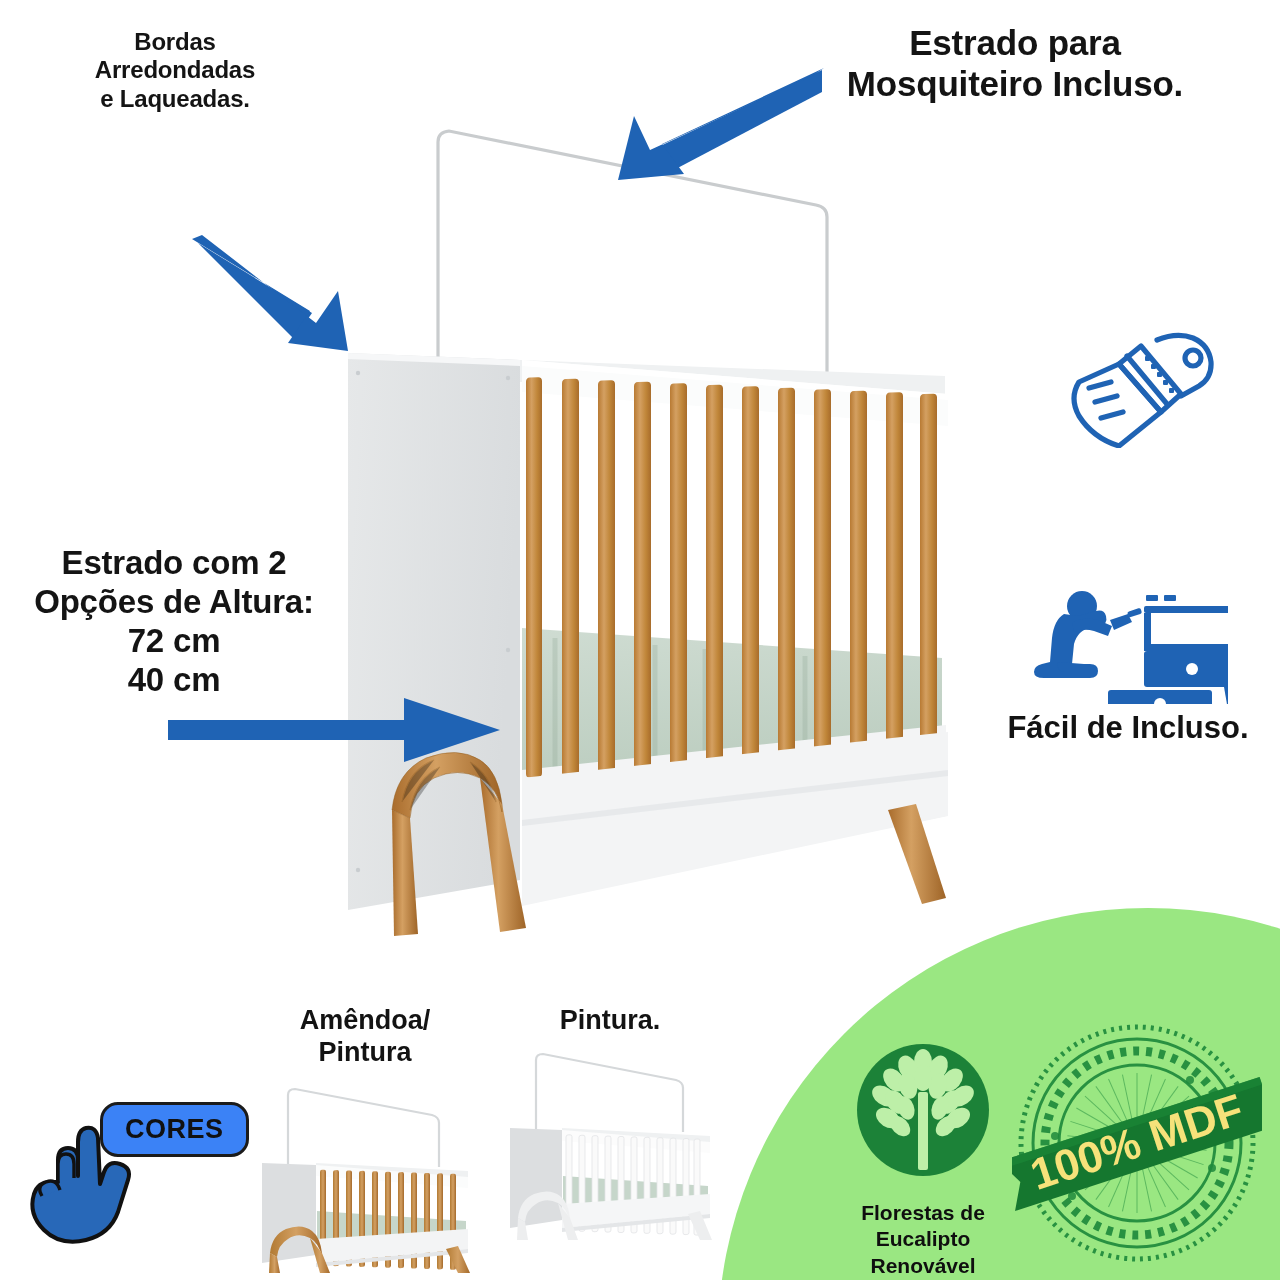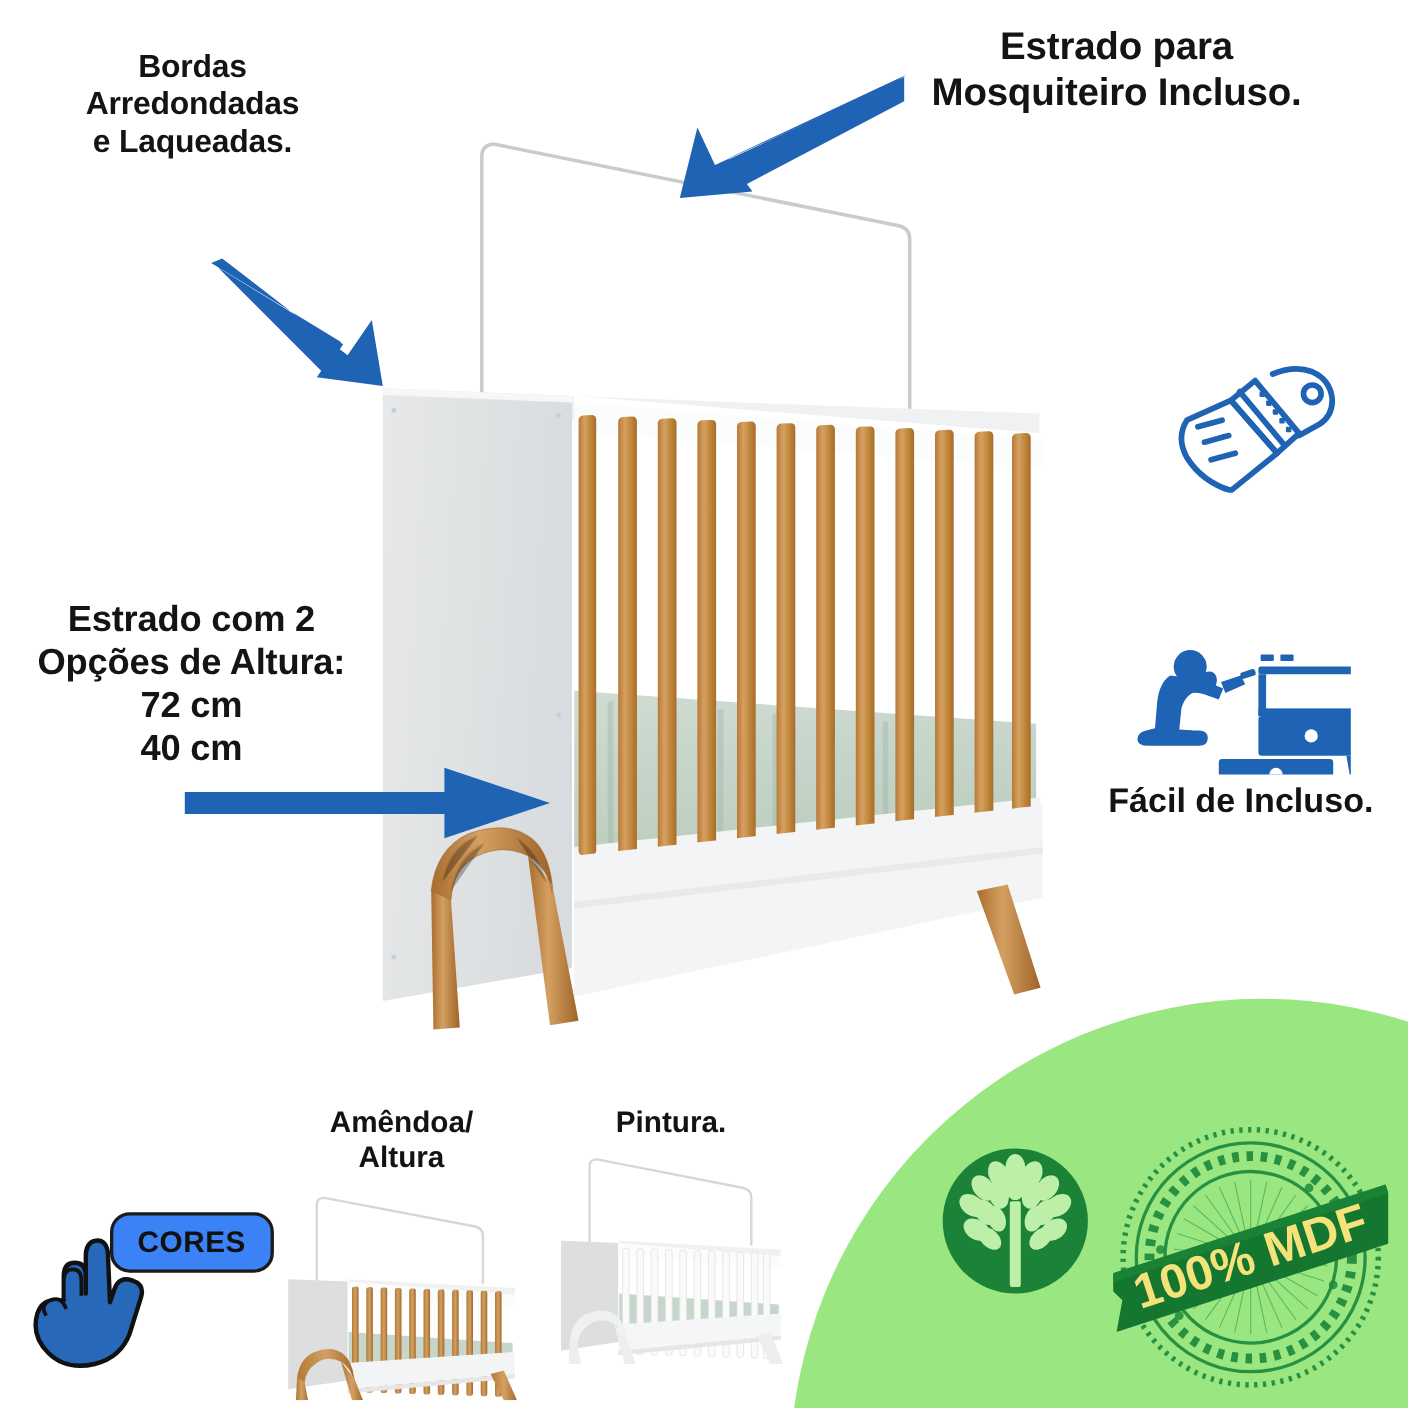--- a/index.html
+++ b/index.html
@@ -14,21 +14,21 @@
 
   
   .callout{
     position:absolute;
     font-weight:bold;
     color:#141414;
     line-height:1.18;
     letter-spacing:-0.2px;
     white-space:pre-line;
   }
-  #callout-bordas{left:10px;top:44px;width:330px;text-align:center;font-size:29px;}
+  #callout-bordas{left:10px;top:28px;width:330px;text-align:center;font-size:24px;}
   #callout-mosquiteiro{left:780px;top:22px;width:470px;text-align:center;font-size:35px;}
   #callout-estrado{left:14px;top:524px;width:320px;text-align:center;font-size:33px;margin-top:20px;}
 
   
   .arrow-svg{position:absolute;overflow:visible;}
 
   
   #main-crib{position:absolute;left:330px;top:110px;width:630px;height:830px;}
 
   
@@ -253,21 +253,21 @@
 
         <rect x="80" y="104" width="104" height="28" rx="3"></rect>
         <circle cx="132" cy="118" r="6" fill="#ffffff"></circle>
       </g>
     </svg>
     <div class="f-label">Fácil de Incluso.</div>
   </div>
 
   <div class="variant" id="variant-0">
     <div class="v-label">Amêndoa/
-Altura</div>
+Pintura</div>
     <div class="v-img">
       <svg viewBox="0 0 230 200" width="230" height="200">
         <defs>
           <linearGradient id="vw0" x1="0" y1="0" x2="1" y2="0">
             <stop offset="0%" stop-color="#B27A33"></stop>
               <stop offset="50%" stop-color="#D3A063"></stop>
             <stop offset="100%" stop-color="#A56A2B"></stop>
           </linearGradient>
         </defs>
 
@@ -375,20 +375,22 @@
         <ellipse cx="102" cy="62" rx="9" ry="13" transform="rotate(38 102 62)"></ellipse>
         <ellipse cx="40" cy="78" rx="9" ry="13" transform="rotate(-58 40 78)"></ellipse>
         <ellipse cx="110" cy="78" rx="9" ry="13" transform="rotate(58 110 78)"></ellipse>
         <ellipse cx="58" cy="68" rx="8" ry="12" transform="rotate(-20 58 68)"></ellipse>
         <ellipse cx="92" cy="68" rx="8" ry="12" transform="rotate(20 92 68)"></ellipse>
         <ellipse cx="52" cy="86" rx="8" ry="12" transform="rotate(-45 52 86)"></ellipse>
         <ellipse cx="98" cy="86" rx="8" ry="12" transform="rotate(45 98 86)"></ellipse>
         <ellipse cx="75" cy="38" rx="9" ry="13"></ellipse>
       </g>
     </svg>
+    <div id="eco-tree-label">Florestas de
+Eucalipto Renovável</div>
   </div>
 
   <svg class="eco-content" id="eco-stamp" viewBox="0 0 250 250">
     <g fill="none" stroke="#1F8A3C" opacity="0.92">
       <circle cx="125" cy="125" r="116" stroke-width="5" stroke-dasharray="3 5"></circle>
       <circle cx="125" cy="125" r="104" stroke-width="3"></circle>
       <circle cx="125" cy="125" r="92" stroke-width="9" stroke-dasharray="6 7"></circle>
       <circle cx="125" cy="125" r="78" stroke-width="3"></circle>
     </g>
 

